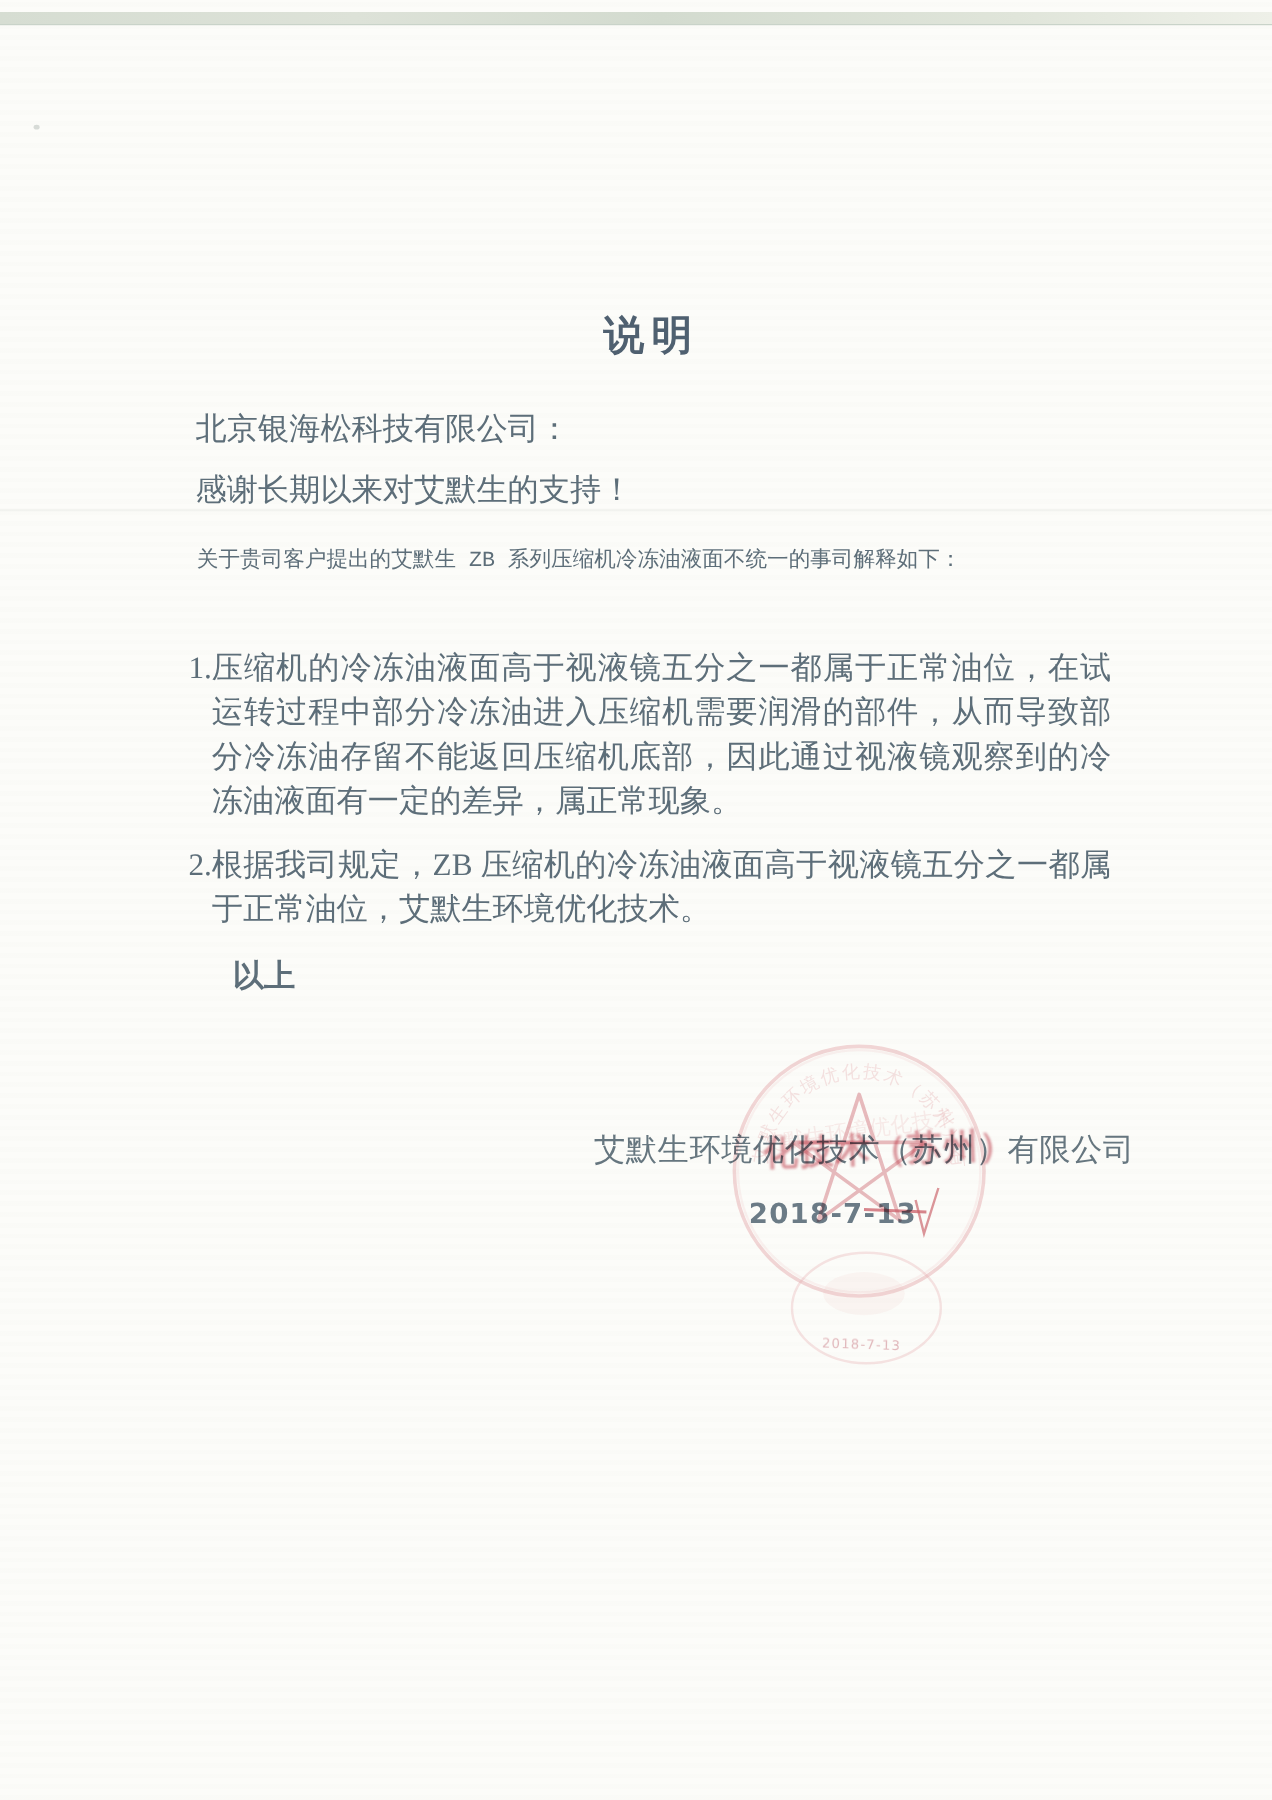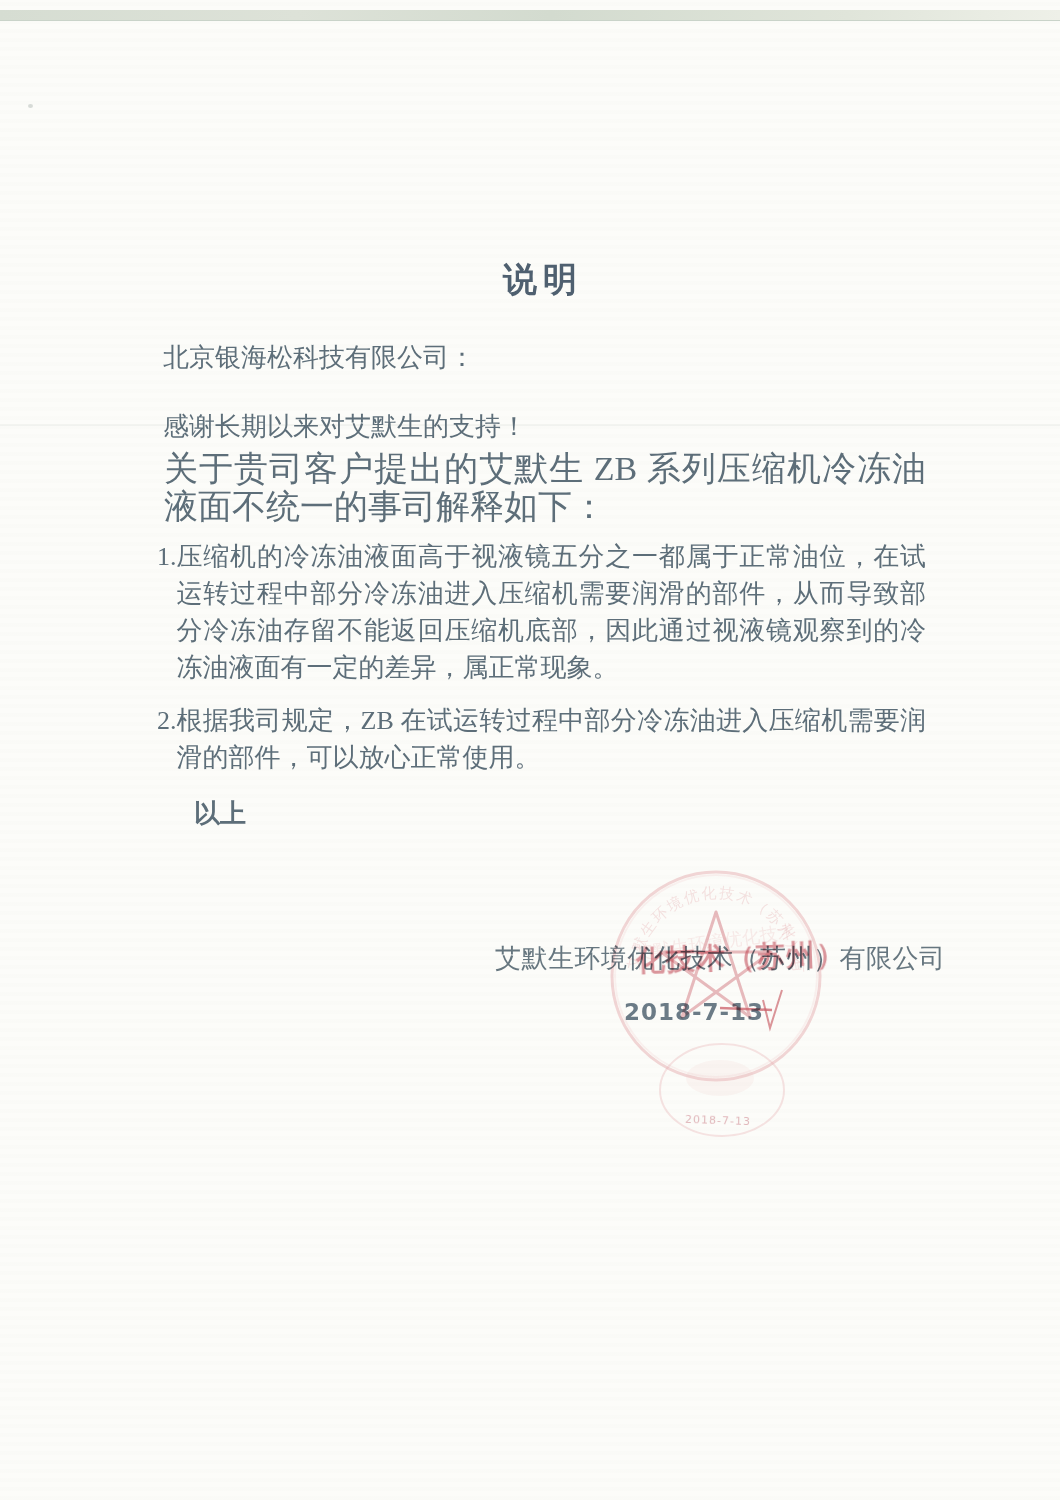--- a/index.html
+++ b/index.html
@@ -22,25 +22,26 @@
   .speck{position:absolute;left:28px;top:104px;width:5px;height:4px;border-radius:50%;
     background:#c3cac4;opacity:.65;}
   .streak{position:absolute;left:0;top:424px;width:100%;height:2px;
     background:rgba(178,190,178,0.12);}
   .doc-title{
     position:absolute;left:503px;top:221px;
     font-size:34px;font-weight:bold;letter-spacing:6px;color:#4f6070;white-space:nowrap;margin-top:36px;
   }
   .line{position:absolute;font-size:26px;line-height:37px;white-space:nowrap;text-align:right;}
   .salutation{left:163px;top:339px;}
-  .thanks{left:163px;top:408px;}
+  .thanks{left:163px;top:392px;font-family:Liberation Mono, monospace;}
   .para{
     position:absolute;left:164px;top:450px;width:762px;
-    font-size:34px;line-height:37.5px;text-align:justify;white-space:normal;
+    font-size:18px;line-height:37.5px;text-align:justify;white-space:normal;
     text-justify:inter-ideograph;
+    font-family:Liberation Mono, monospace;
   }
   .list-item{
     position:absolute;left:157px;width:769px;display:flex;
     font-size:26px;line-height:37px;
   }
   .list-item .num{flex:0 0 19px;color:#5d6e79;}
   .list-item .itext{flex:1;text-align:justify;text-justify:inter-ideograph;}
   .item-1{top:538px;}
   .item-2{top:702px;}
   .closing{left:194px;top:795px;font-weight:bold;}
@@ -91,21 +92,21 @@
 
   <div class="para">关于贵司客户提出的艾默生 ZB 系列压缩机冷冻油液面不统一的事司解释如下：</div>
 
   <div class="list-item item-1">
     <span class="num">1.</span>
     <span class="itext">压缩机的冷冻油液面高于视液镜五分之一都属于正常油位，在试运转过程中部分冷冻油进入压缩机需要润滑的部件，从而导致部分冷冻油存留不能返回压缩机底部，因此通过视液镜观察到的冷冻油液面有一定的差异，属正常现象。</span>
   </div>
 
   <div class="list-item item-2">
     <span class="num">2.</span>
-    <span class="itext">根据我司规定，ZB 在试运转过程中部分冷冻油进入压缩机需要润滑的部件，可以放心正常使用。</span>
+    <span class="itext">根据我司规定，ZB 压缩机的冷冻油液面高于视液镜五分之一都属于正常油位，艾默生环境优化技术。</span>
   </div>
 
   <div class="line closing">以上</div>
 
   <div class="signature">艾默生环境优化技术（苏州）有限公司</div>
   <div class="date">2018-7-13</div>
 
   <div class="stamp-layer">
     <svg class="stamp-svg" width="310" height="330" viewBox="0 0 310 330">
 

